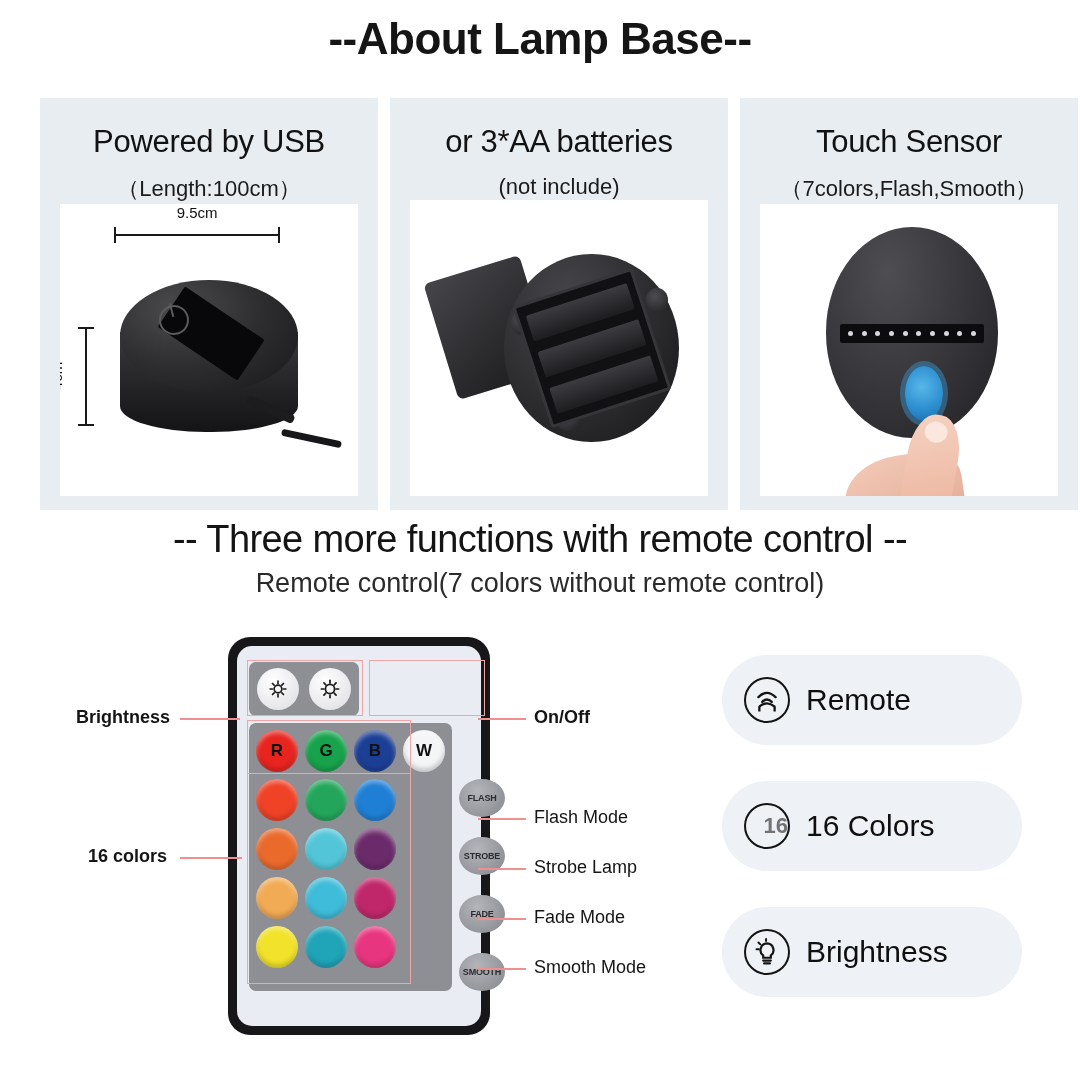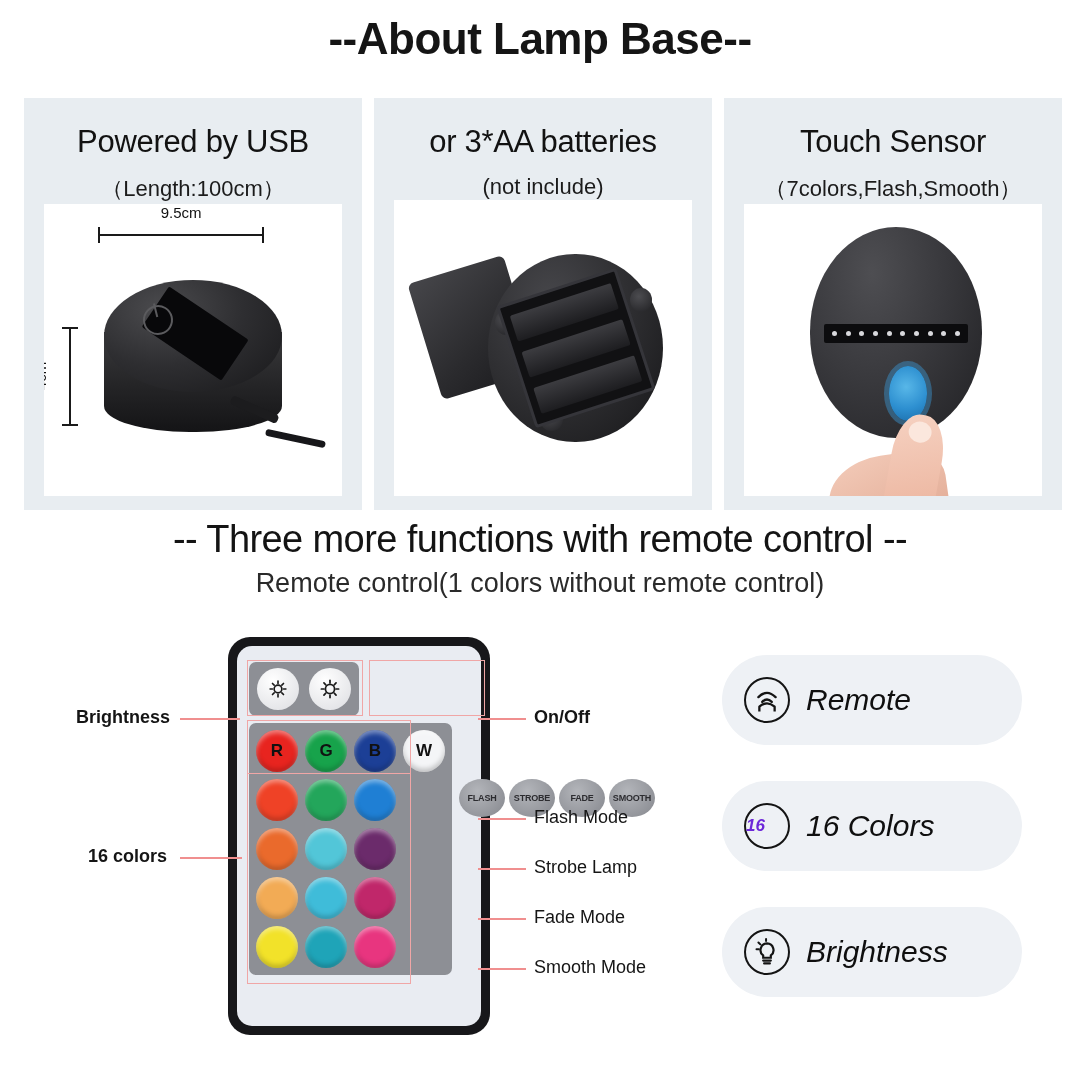--- a/index.html
+++ b/index.html
@@ -14,21 +14,21 @@
 
   
   .main-title {
     position: absolute; left: 0; top: 14px; width: 1080px;
     text-align: center;
     font-size: 44px; font-weight: 700; letter-spacing: -0.5px;
     color: #151515;
   }
 
   
-  .cards { position: absolute; left: 24px; top: 98px; width: 1038px; height: 412px;
+  .cards { position: absolute; left: 40px; top: 98px; width: 1038px; height: 412px;
            display: flex; gap: 12px; border-radius: 9px; }
   .card { flex: 1 1 0; background: #e8edf1; display: flex; flex-direction: column;
           align-items: center; padding-top: 26px; }
   .card-title { font-size: 31px; font-weight: 400; color: #121212; letter-spacing: -0.3px;
                 white-space: nowrap; }
   .card-sub { font-size: 22px; color: #1b1b1b; margin-top: 14px; white-space: nowrap; }
   .photo { position: relative; width: 88%; flex: 1; margin-bottom: 14px;
            background: #ffffff; overflow: hidden; }
 
   
@@ -128,43 +128,43 @@
   .btn-on  { background: radial-gradient(circle at 38% 30%, #f2453c, #b9110c); color: #fff; font-size: 15px; }
 
   .keypad { display: flex; gap: 7px; margin-top: 7px; }
   .grid-wrap { background: #8d8f95; border-radius: 7px; padding: 7px; }
   .grid { display: grid; grid-template-columns: repeat(3, 42px); gap: 7px; }
   .grid.top4 { grid-template-columns: repeat(4, 42px); }
   .swatch { width: 42px; height: 42px; border-radius: 50%;
             box-shadow: inset 0 3px 5px rgba(255,255,255,.45), inset 0 -3px 5px rgba(0,0,0,.22);
             display: flex; align-items: center; justify-content: center;
             font-size: 17px; font-weight: 700; color: #111; }
-  .modecol { display: flex; flex-direction: row; gap: 4px; padding-top: 56px; justify-content: flex-end; }
+  .modecol { display: flex; flex-direction: column; gap: 20px; padding-top: 56px; justify-content: flex-end; }
   .mode-btn { width: 46px; height: 38px; border-radius: 50%;
               background: radial-gradient(circle at 40% 32%, #b3b5ba, #85878d);
               display: flex; align-items: center; justify-content: center;
               font-size: 9px; font-weight: 700; color: #2c2c30; letter-spacing: -0.2px; }
 
   
   .anno-box { position: absolute; border: 1.6px solid #f0a6a6; pointer-events: none; }
   .anno-line { position: absolute; height: 1.6px; background: #f08f8f; }
 
   
   .callout { position: absolute; font-size: 18px; font-weight: 600; color: #151515; white-space: nowrap; }
   .callout.lite { font-weight: 400; }
 
   
-  .pills { position: absolute; left: 722px; top: 655px; width: 300px; font-style: italic; }
+  .pills { position: absolute; left: 722px; top: 655px; width: 300px; }
   .pill { height: 90px; background: #eef1f5; border-radius: 45px; display: flex;
           align-items: center; padding-left: 22px; gap: 16px; margin-bottom: 36px; }
   .pill-ico { width: 46px; height: 46px; border: 2.4px solid #141414; border-radius: 50%;
               position: relative; flex: none; }
   .pill-txt { font-size: 30px; color: #0f0f0f; }
-  .ico16 { display: flex; align-items: center; justify-content: flex-start;
-           font-size: 17px; font-weight: 600; color: #6d28d9; }
+  .ico16 { display: flex; align-items: center; justify-content: flex-end;
+           font-size: 22px; font-weight: 600; color: #737373; }
 </style>
 </head>
 <body>
 
 <div class="page">
 
   <div class="main-title">--About Lamp Base--</div>
 
   <div class="cards">
 
@@ -238,21 +238,21 @@
           <div class="touch-btn"></div>
         </div>
         <div class="hand"></div>
         <div class="finger"></div>
       </div>
     </div>
 
   </div>
 
   <div class="sec2-title">-- Three more functions with remote control --</div>
-  <div class="sec2-sub">Remote control(1 colors without remote control)</div>
+  <div class="sec2-sub">Remote control(7 colors without remote control)</div>
 
   <div class="remote">
     <div class="remote-face">
 
       <div class="row-top">
         <div class="grp">
           <div class="btn-rd btn-bright">
             <svg width="22" height="22" viewBox="0 0 24 24">
               <circle cx="12" cy="12" r="4.2" fill="none" stroke="#1a1a1a" stroke-width="1.8"></circle>
               <g stroke="#1a1a1a" stroke-width="1.8" stroke-linecap="round">

